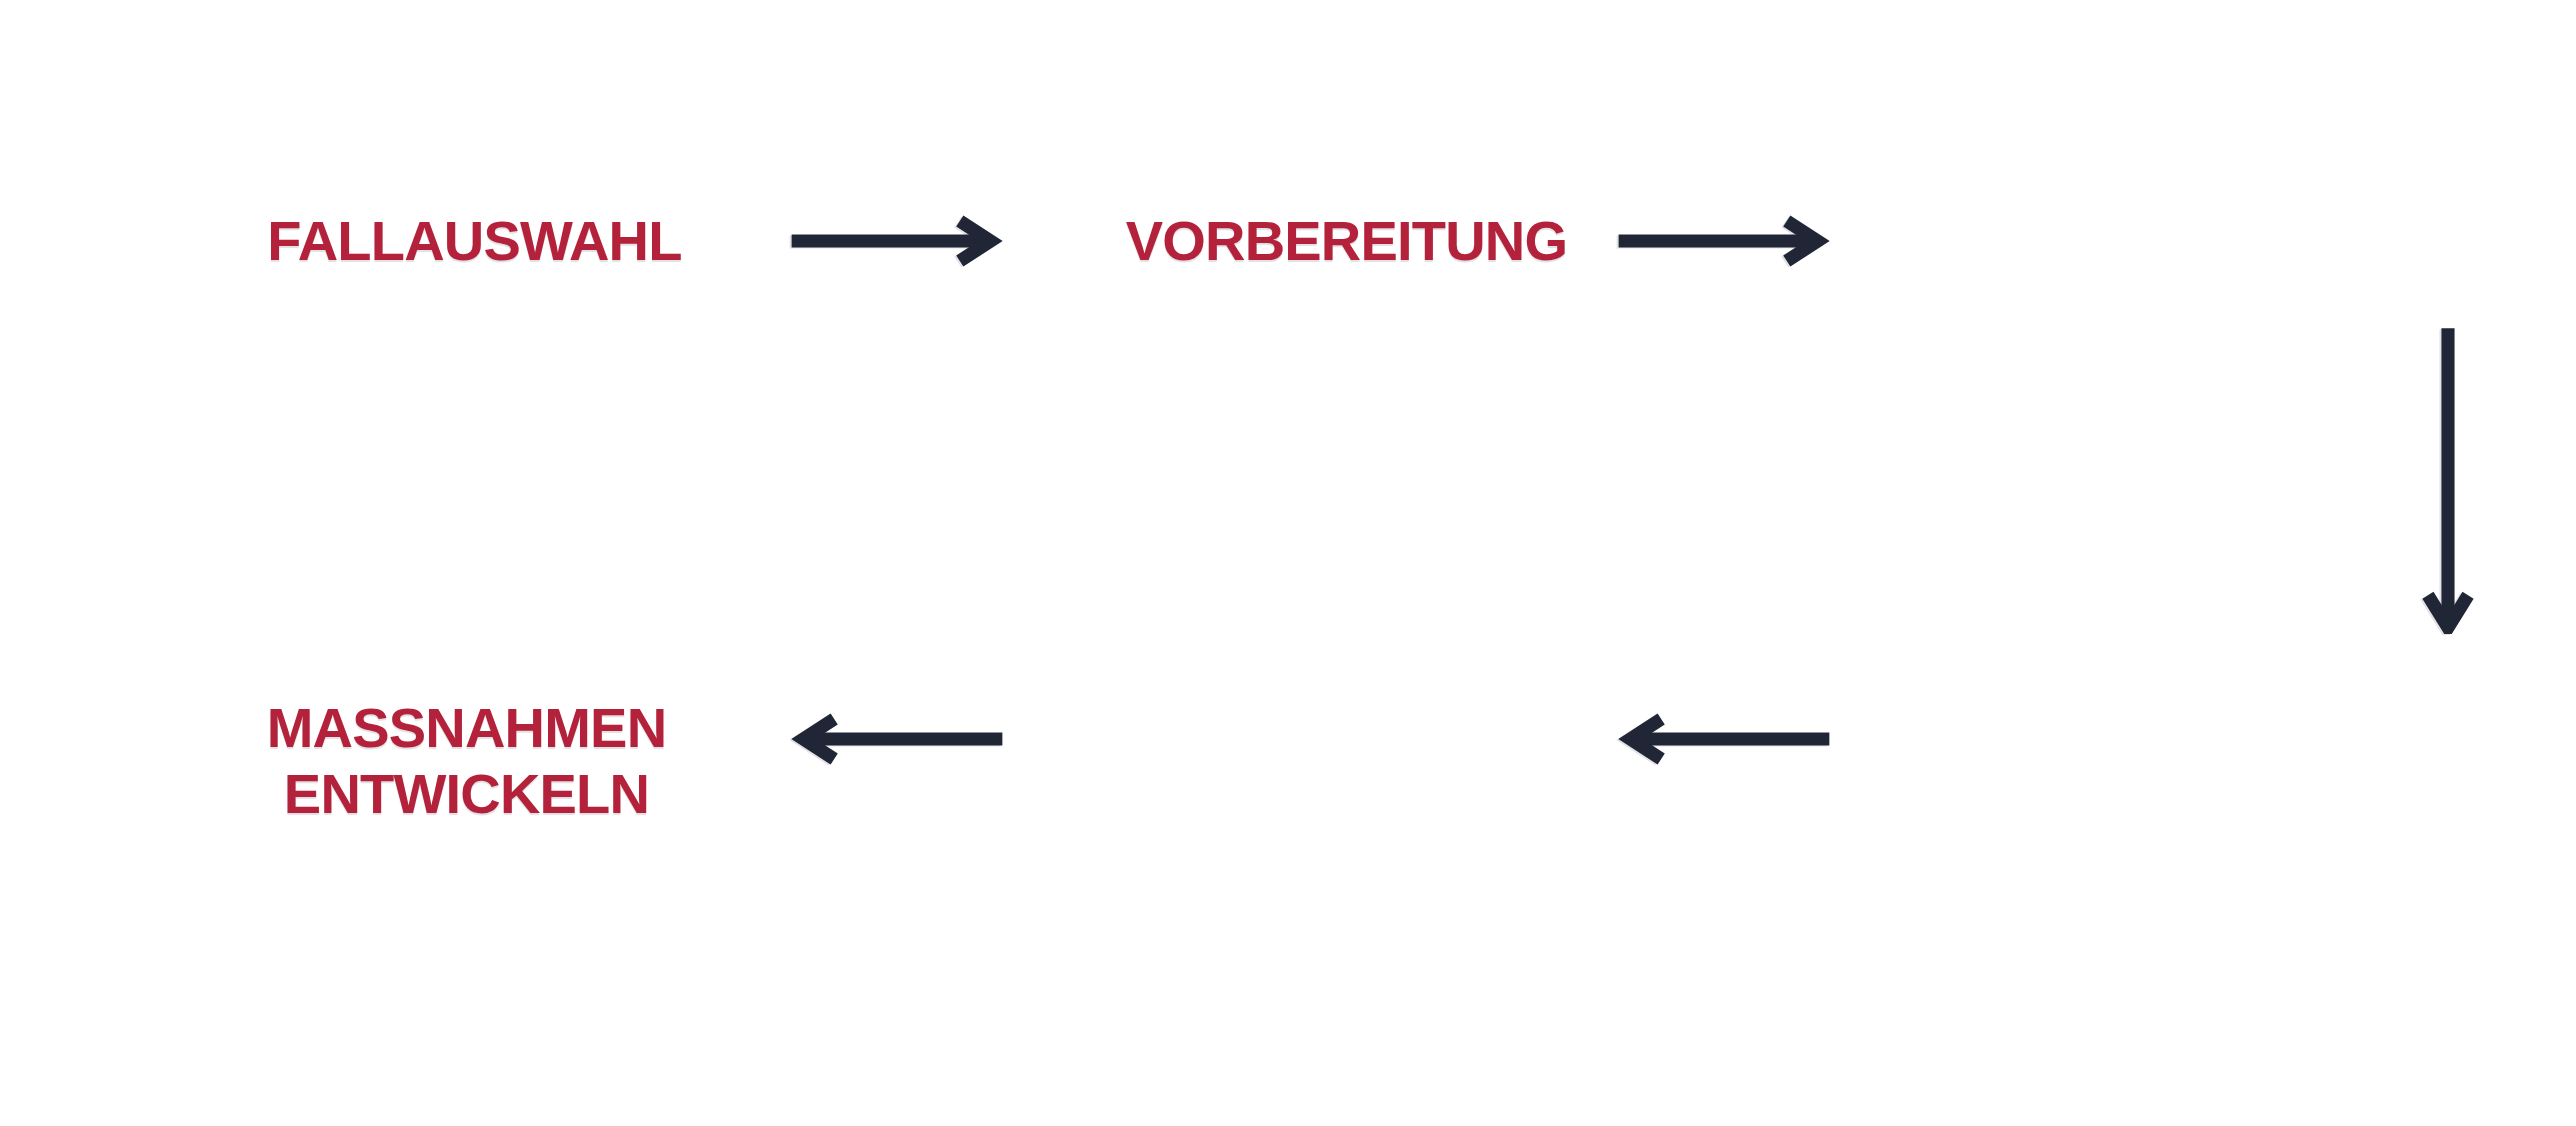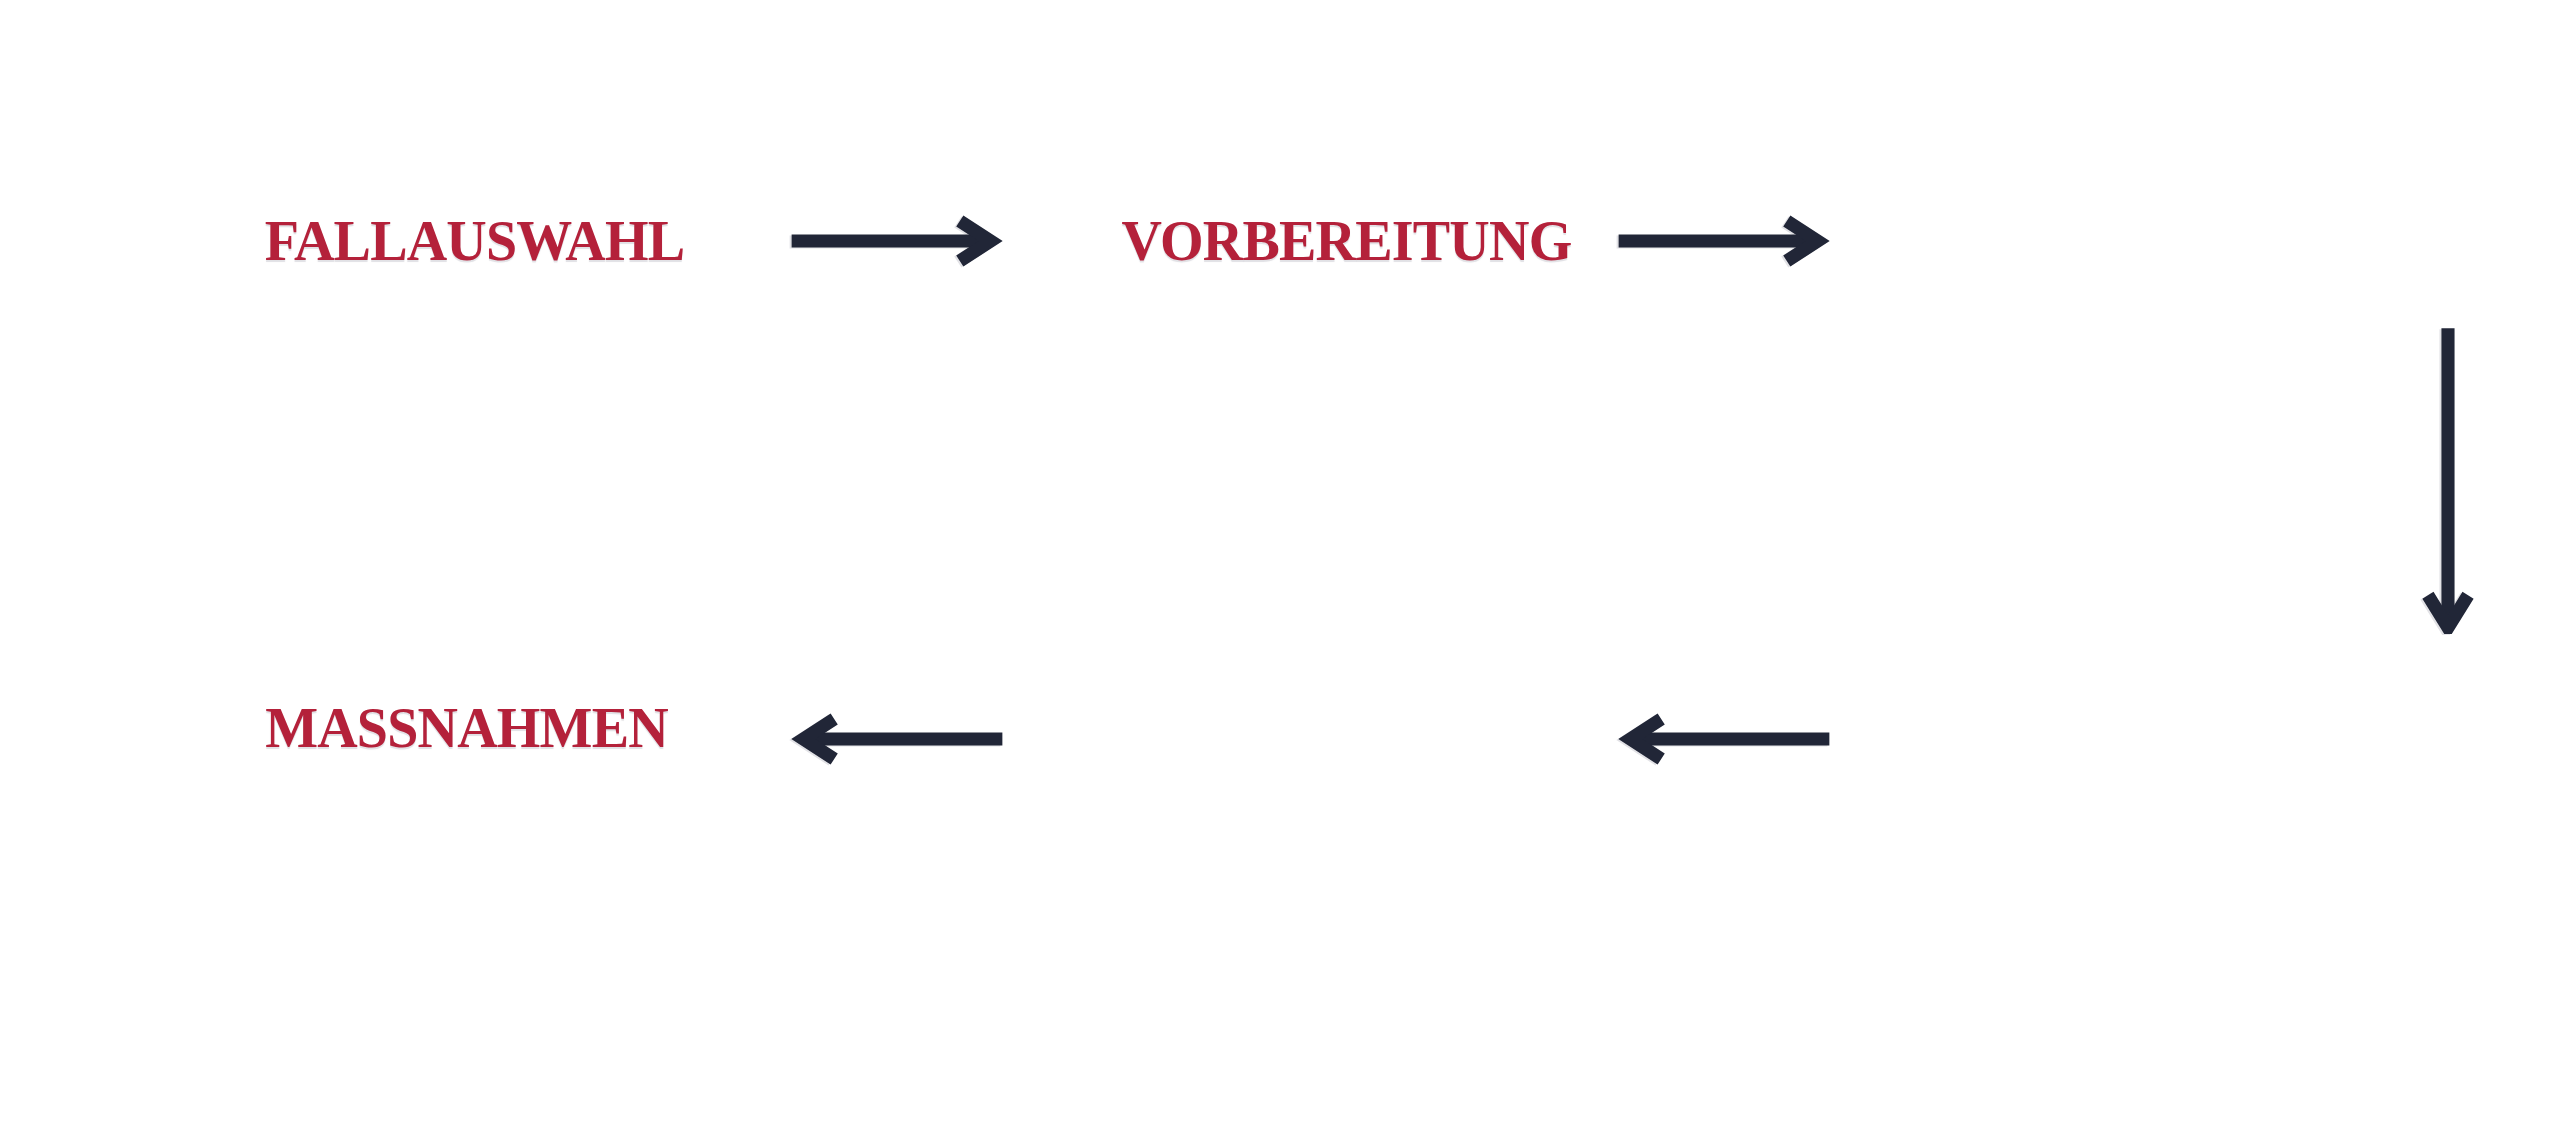--- a/index.html
+++ b/index.html
@@ -9,21 +9,20 @@
     width: 2576px;
     height: 1127px;
     overflow: hidden;
     font-family: "Liberation Sans", sans-serif;
   }
   #canvas {
     position: relative;
     width: 2576px;
     height: 1100px;
     background: var(--bg-color, #ffffff);
-    font-family: Liberation Serif, serif;
   }
   .label {
     position: absolute;
     width: 541px;
     text-align: center;
     font-weight: bold;
     font-size: 56px;
     line-height: 62px;
     letter-spacing: -0.8px;
     color: var(--label-color, #B4213A);
@@ -101,16 +100,17 @@
 
   <div class="arrow h" id="a4">
     <svg viewBox="0 0 280 70" aria-hidden="true">
       <path d="M274 35 H24"></path>
       <path d="M56 9 L16 35 L56 61"></path>
     </svg>
   </div>
 
   <div class="label two-line" id="n-massnahmen">
     <div>MASSNAHMEN</div>
+    <div>ENTWICKELN</div>
   </div>
 
 </div>
 
 
 </body></html>

